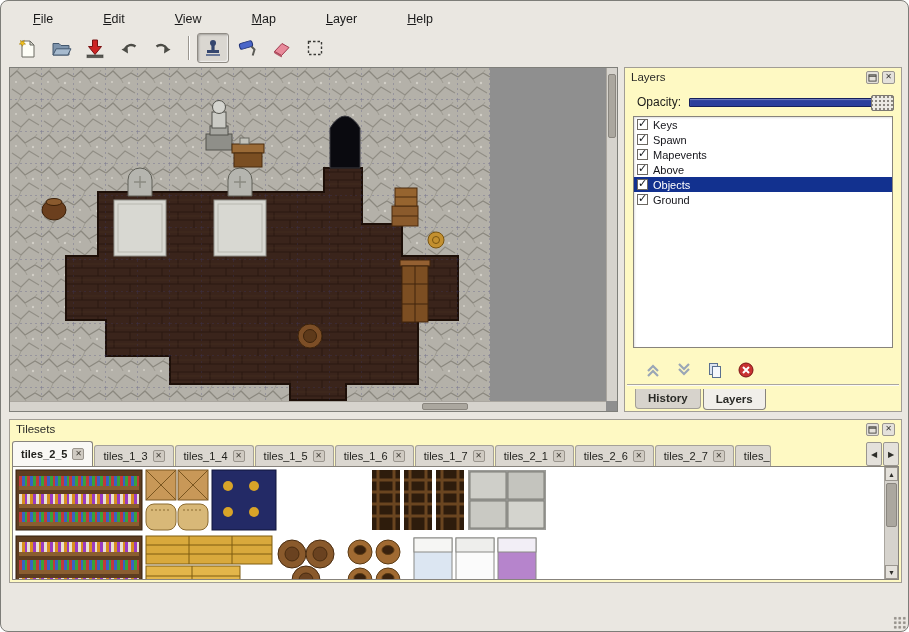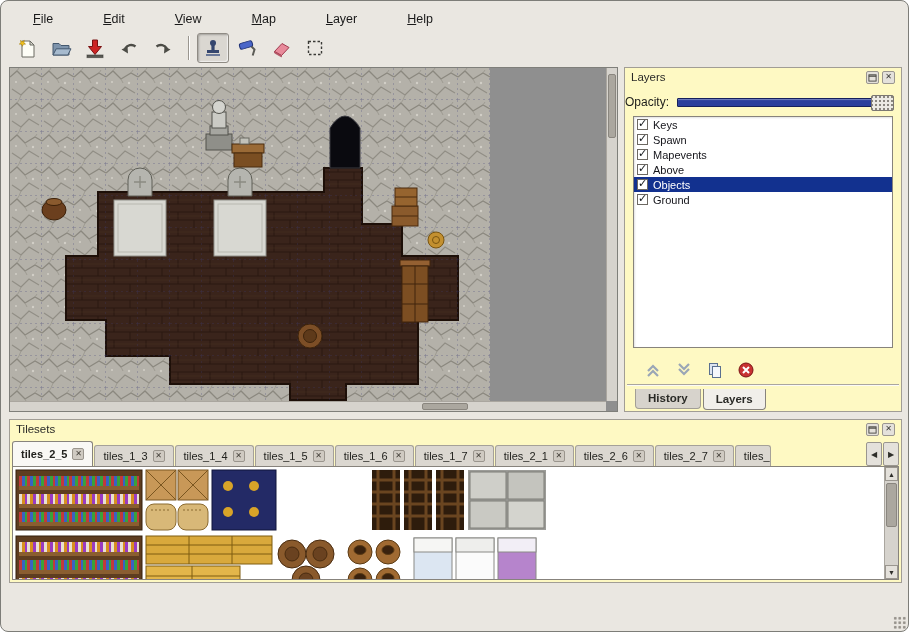--- a/index.html
+++ b/index.html
@@ -32,21 +32,21 @@
 
   
   .dock { position:absolute; background:#fef9c3; border:1px solid #a19d95; }
   .dock-header { position:absolute; left:0; top:0; right:0; height:18px; display:flex; align-items:center; padding:0 6px; }
   .dock-title { font-size:11.5px; color:#2a2a28; flex:1; }
   .cap-btn { width:13px; height:13px; margin-left:3px; display:flex; align-items:center; justify-content:center;
              border:1px solid #9a968f; background:#e4e1db; border-radius:2px; font-size:8px; line-height:1; color:#3a3a36; }
 
   
   .layers-dock { left:623px; top:66px; width:278px; height:345px; }
-  .opacity-row { position:absolute; left:0; right:8px; top:23px; height:22px; display:flex; align-items:center; }
+  .opacity-row { position:absolute; left:12px; right:8px; top:23px; height:22px; display:flex; align-items:center; }
   .op-label { font-size:12px; color:#1c1c1a; margin-right:8px; }
   .groove { flex:1; height:9px; background:#2b3f9c; border:1px solid #16205c; border-radius:1px; position:relative;
             box-shadow: inset 0 1px 1px rgba(255,255,255,.35); }
   .handle { position:absolute; right:-2px; top:-4px; width:23px; height:16px; background:#eceae4;
             border:1px solid #7c7872; border-radius:2px;
             background-image: radial-gradient(#8a867f 1px, transparent 1.3px); background-size:4px 4px; background-position:2px 3px; }
   .layer-list { position:absolute; left:8px; right:8px; top:48px; height:232px; background:#fff;
                 border:1px solid #87837c; box-shadow: inset 1px 1px 2px rgba(0,0,0,.12); overflow:hidden; }
   .layer-row { height:15px; display:flex; align-items:center; padding-left:3px; font-size:11px; color:#14141a; }
   .layer-row.selected { background:#12318f; color:#ffffff; }

